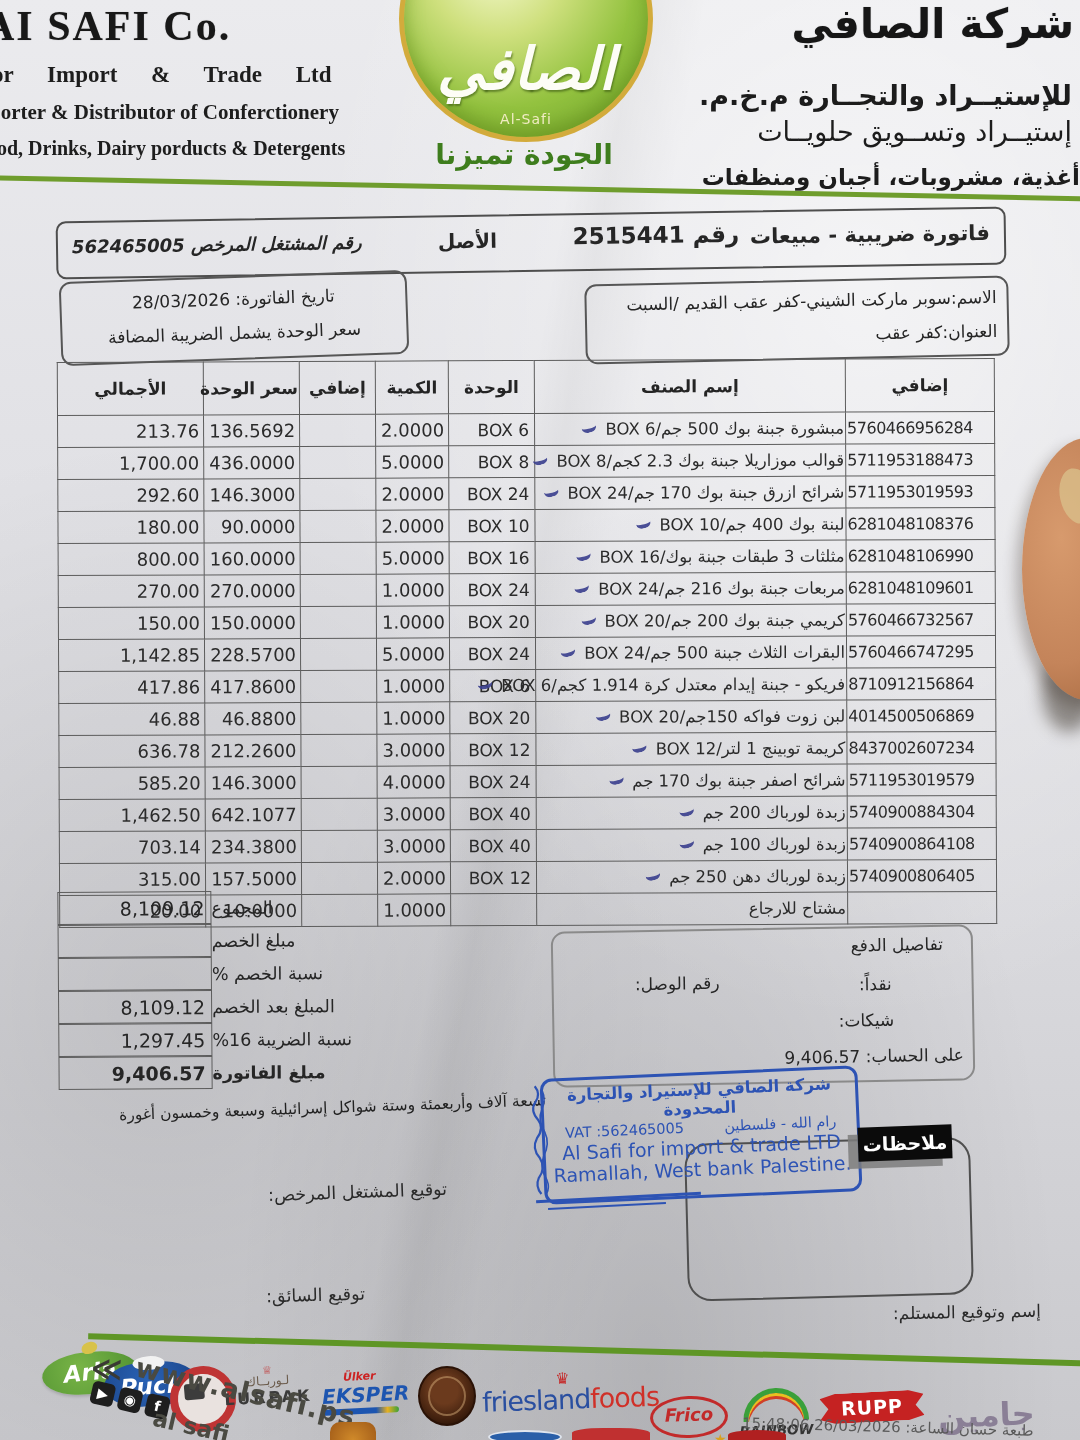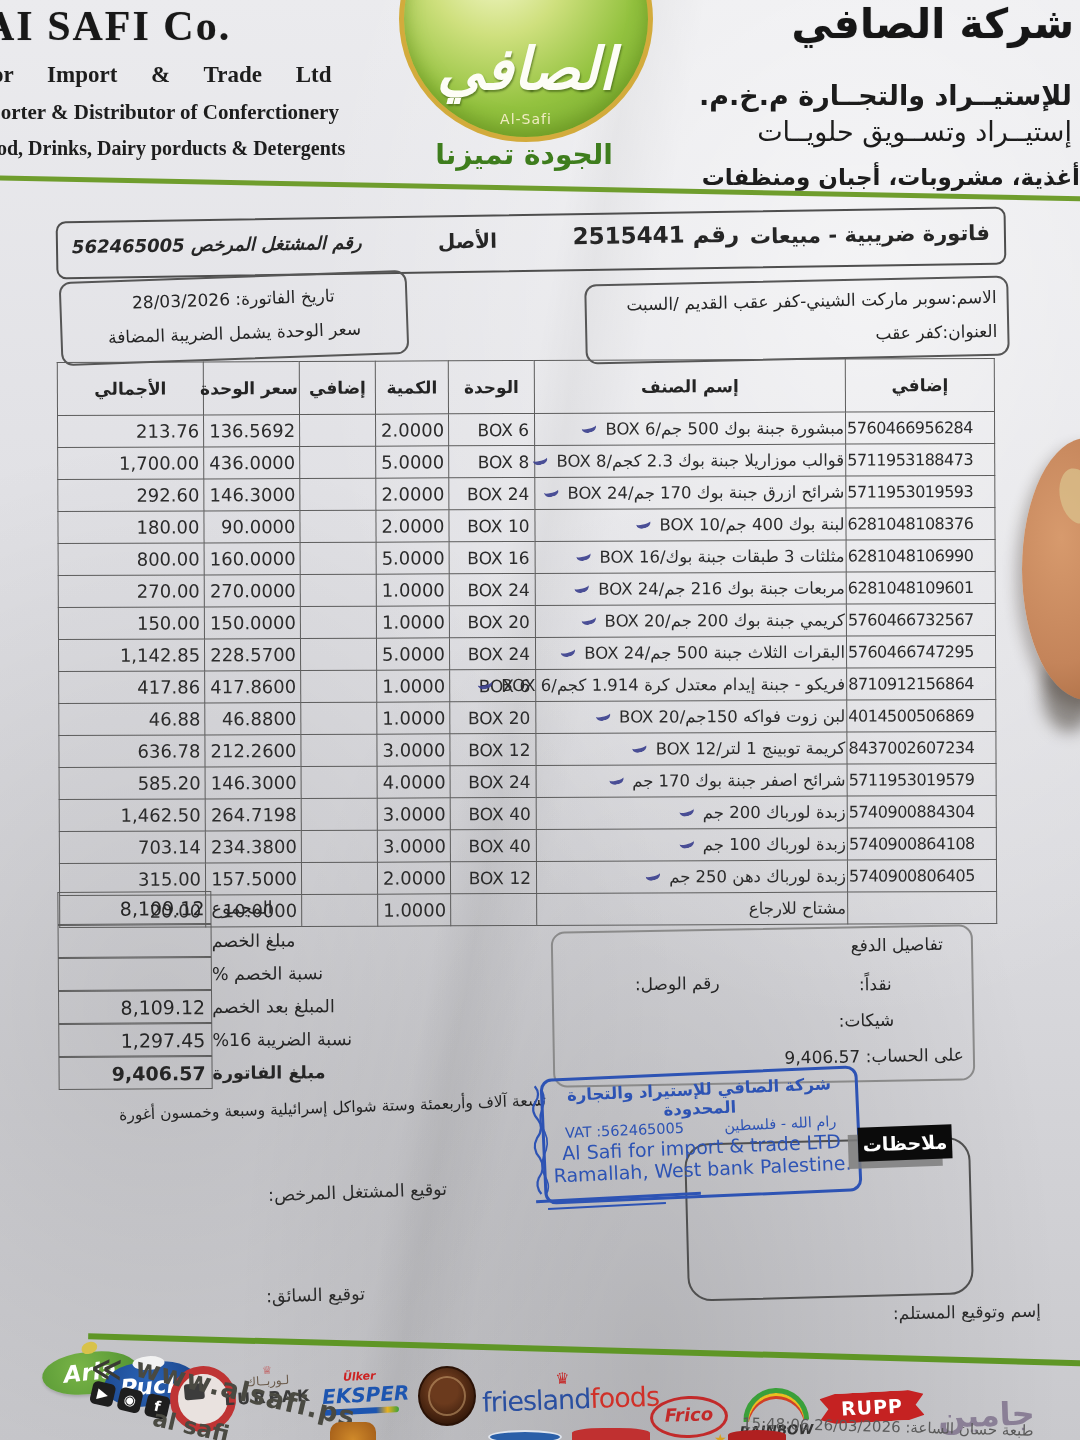--- a/index.html
+++ b/index.html
@@ -322,21 +322,21 @@
       <td class="c-num"></td>
       <td class="c-num">146.3000</td>
       <td class="c-num">585.20</td>
     </tr>
           <tr>
       <td class="c-barcode">5740900884304</td>
       <td class="c-item rtl"><span class="item-text">زبدة لورباك 200 جم</span><span class="pen-mark"></span></td>
       <td class="c-unit">BOX 40</td>
       <td class="c-num">3.0000</td>
       <td class="c-num"></td>
-      <td class="c-num">264.7198</td>
+      <td class="c-num">642.1077</td>
       <td class="c-num">1,462.50</td>
     </tr>
           <tr>
       <td class="c-barcode">5740900864108</td>
       <td class="c-item rtl"><span class="item-text">زبدة لورباك 100 جم</span><span class="pen-mark"></span></td>
       <td class="c-unit">BOX 40</td>
       <td class="c-num">3.0000</td>
       <td class="c-num"></td>
       <td class="c-num">234.3800</td>
       <td class="c-num">703.14</td>

